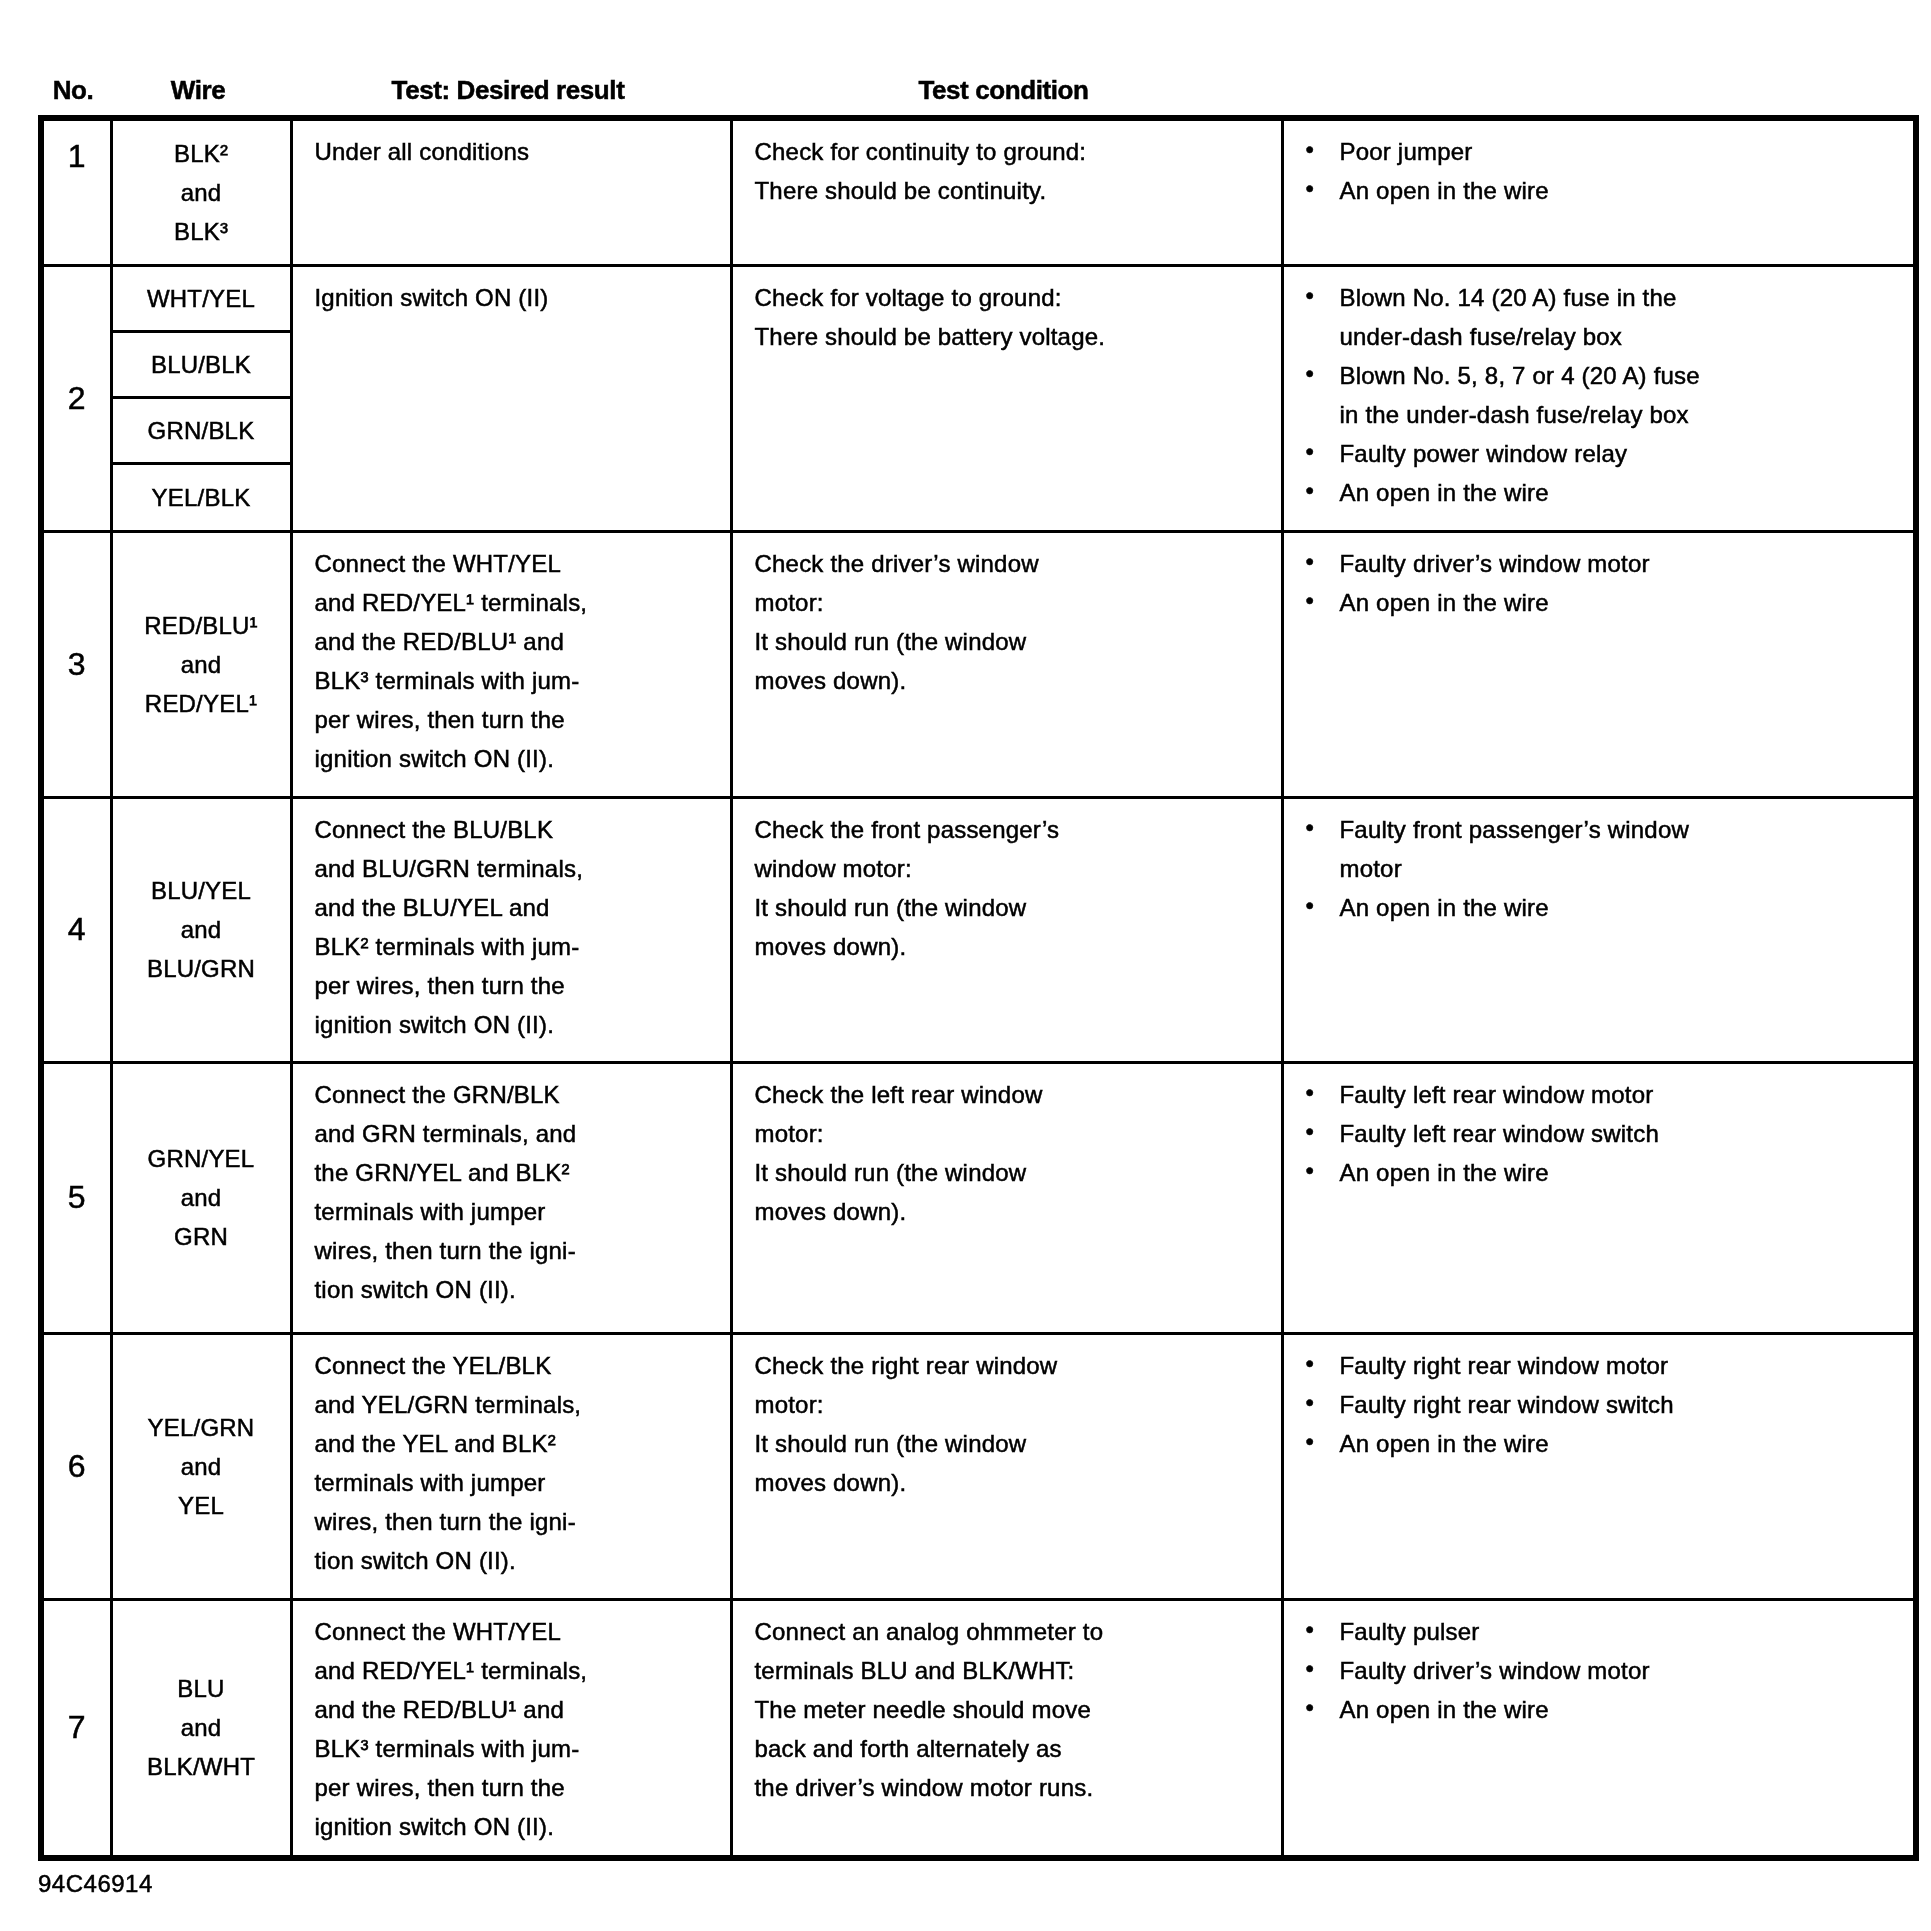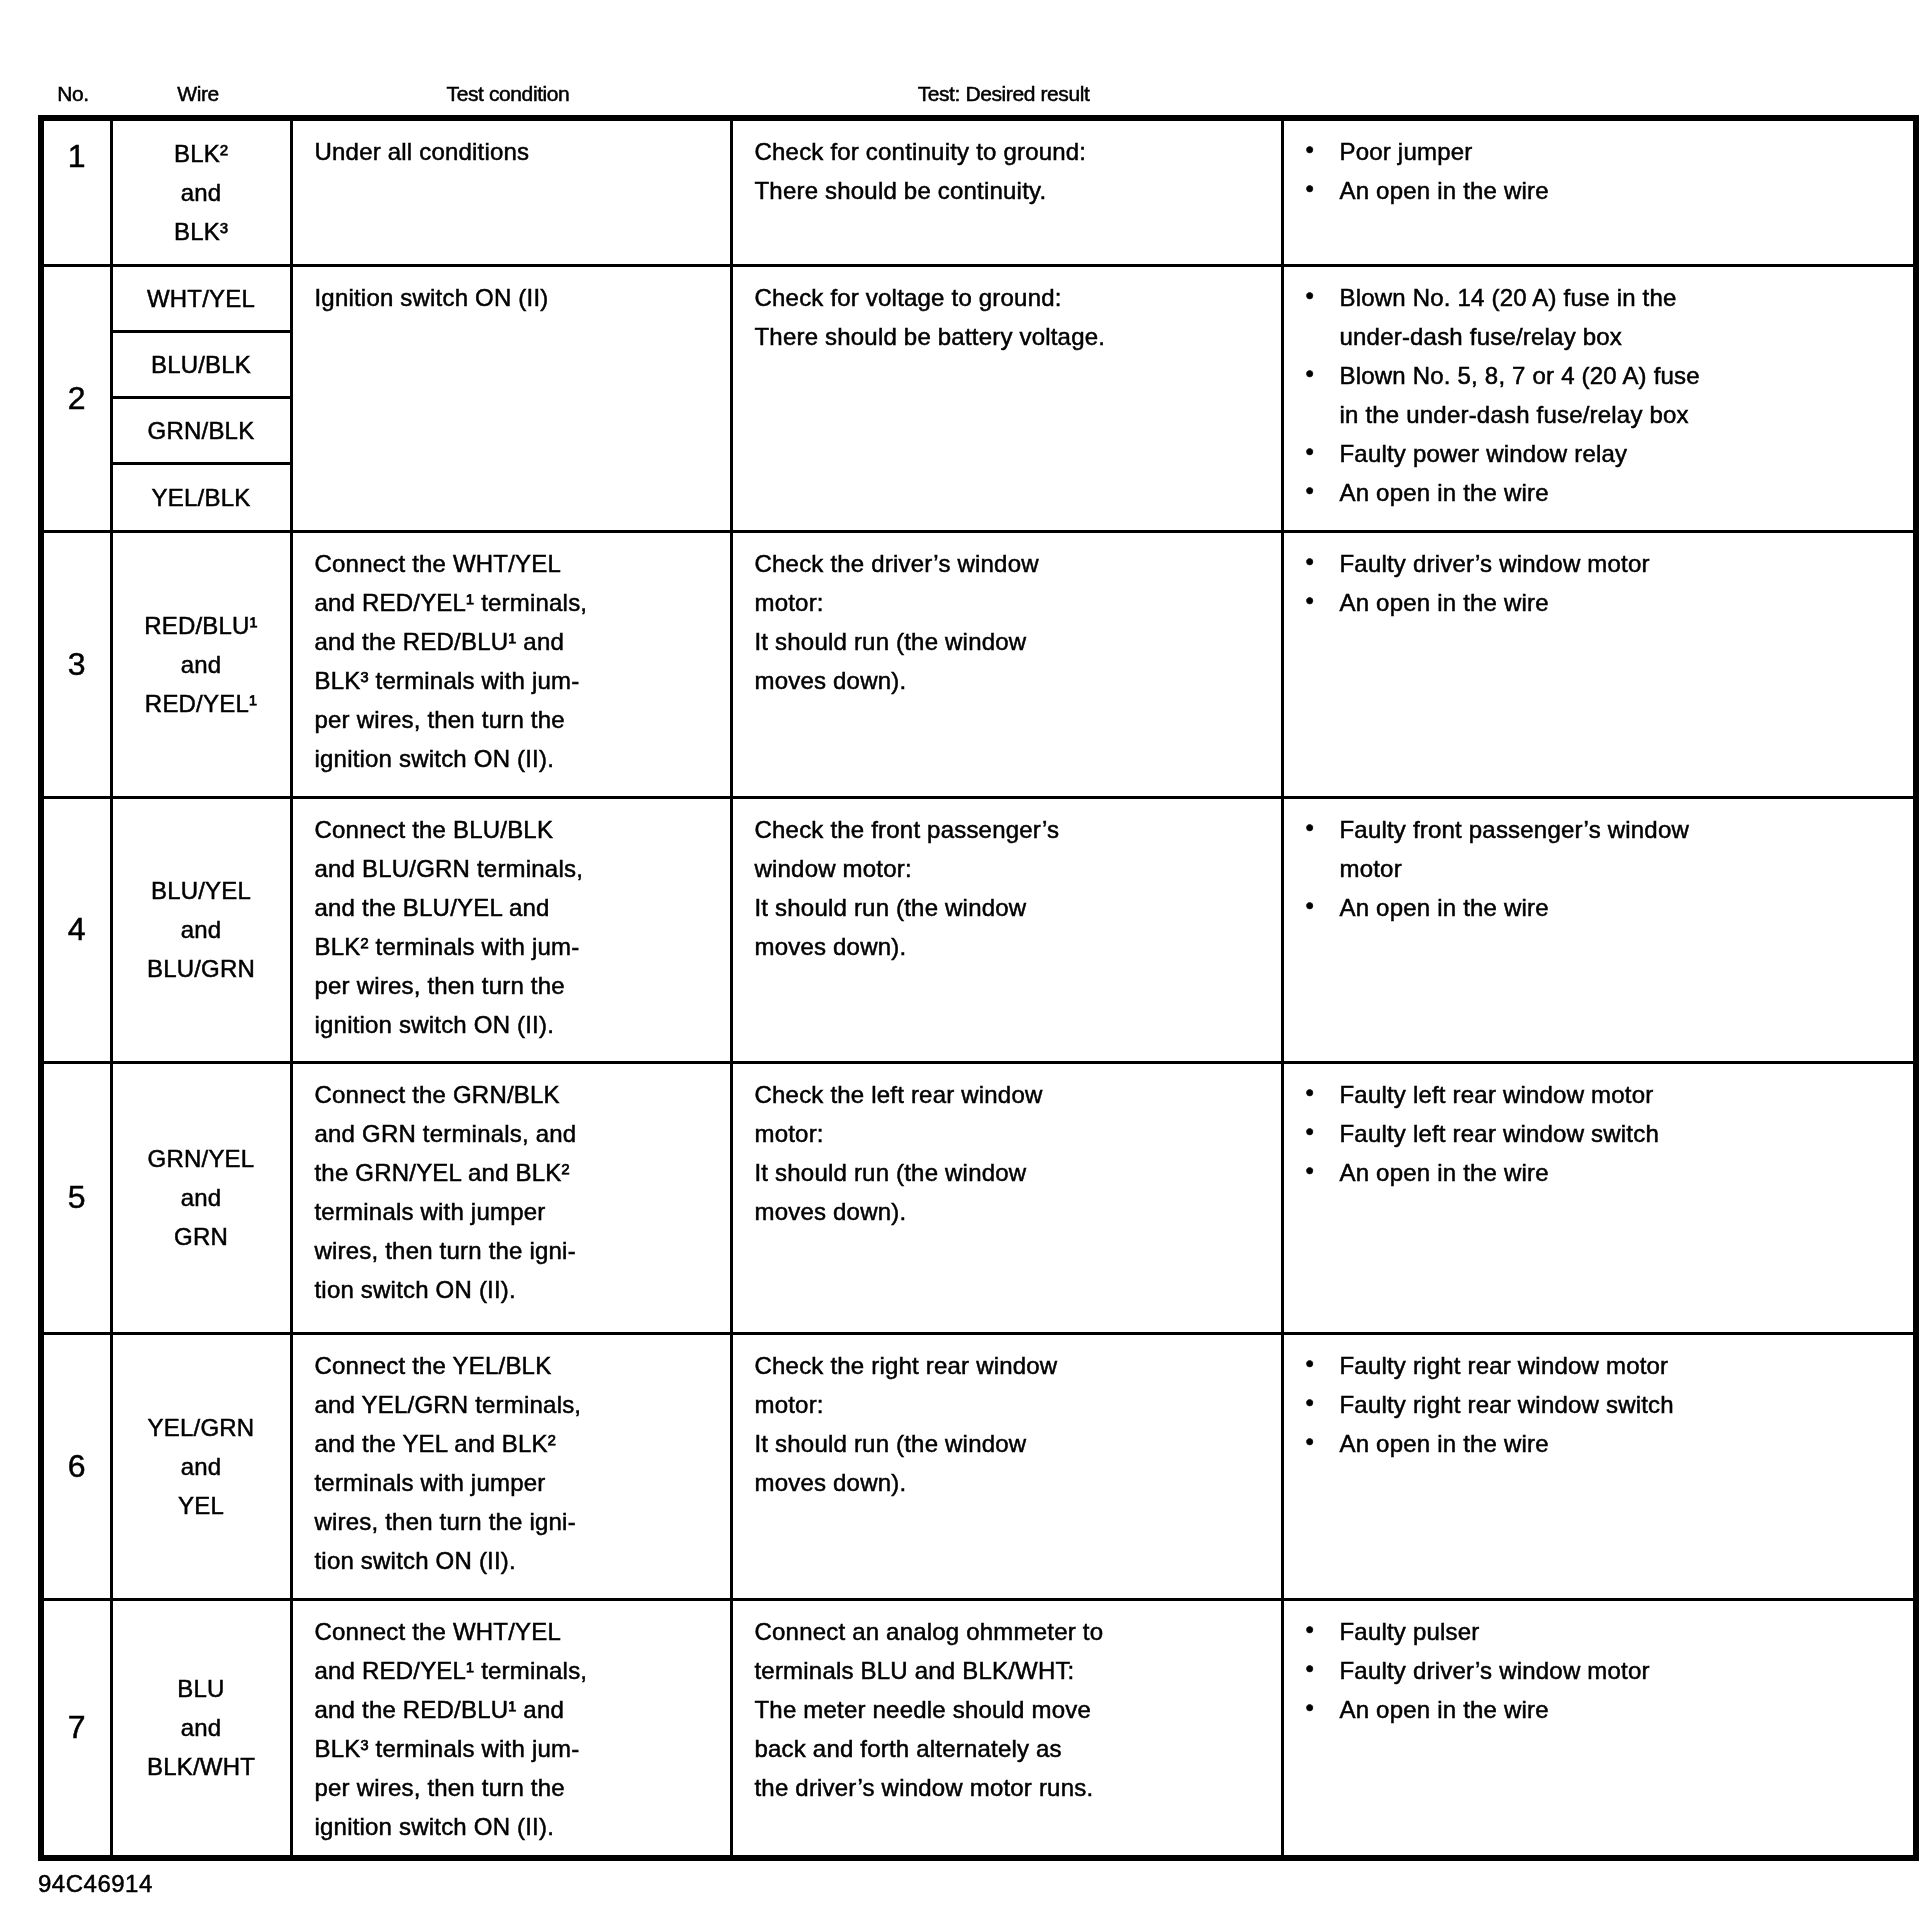--- a/index.html
+++ b/index.html
@@ -24,22 +24,22 @@
   
   .thead {
     display: grid;
     grid-template-columns: 70px 180px 440px 551px 634px;
     align-items: end;
     padding-bottom: 9px;
     height: 64px;
   }
   .th {
     text-align: center;
-    font-weight: normal;
-    font-size: 21px;
+    font-weight: bold;
+    font-size: 26px;
     letter-spacing: -0.4px;
     white-space: nowrap;
     overflow: visible;
   }
   
   table.grid {
     border-collapse: collapse;
     table-layout: fixed;
     width: 1875px;
     border: 6.4px solid #000;
@@ -117,22 +117,22 @@
   }
 </style>
 </head>
 <body>
 
 <div class="doc">
 
   <div class="thead">
     <div class="th">No.</div>
     <div class="th">Wire</div>
+    <div class="th">Test: Desired result</div>
     <div class="th">Test condition</div>
-    <div class="th">Test: Desired result</div>
   </div>
 
   <table class="grid">
     <colgroup>
       <col class="c-no">
         <col class="c-wire">
         <col class="c-cond">
         <col class="c-test">
         <col class="c-cause">
     </colgroup>

